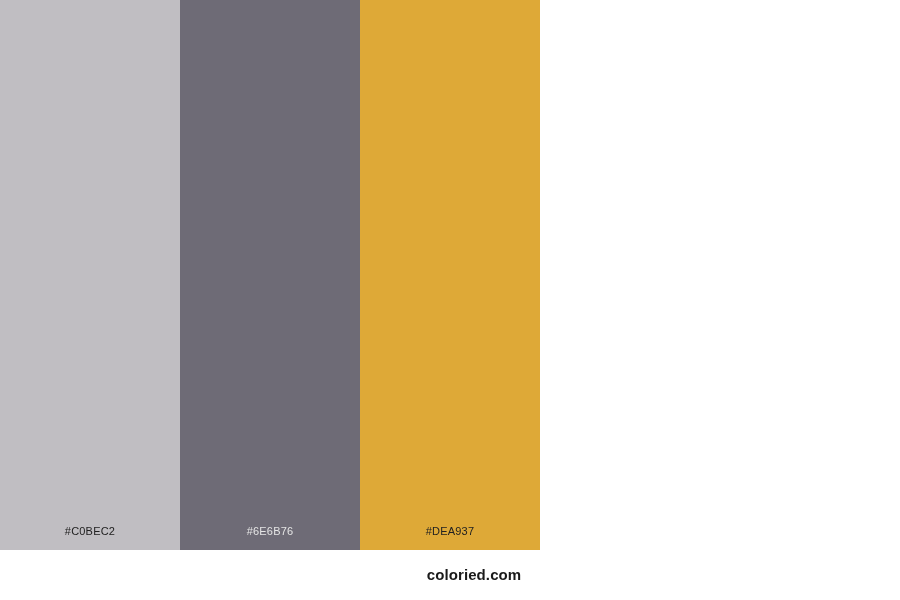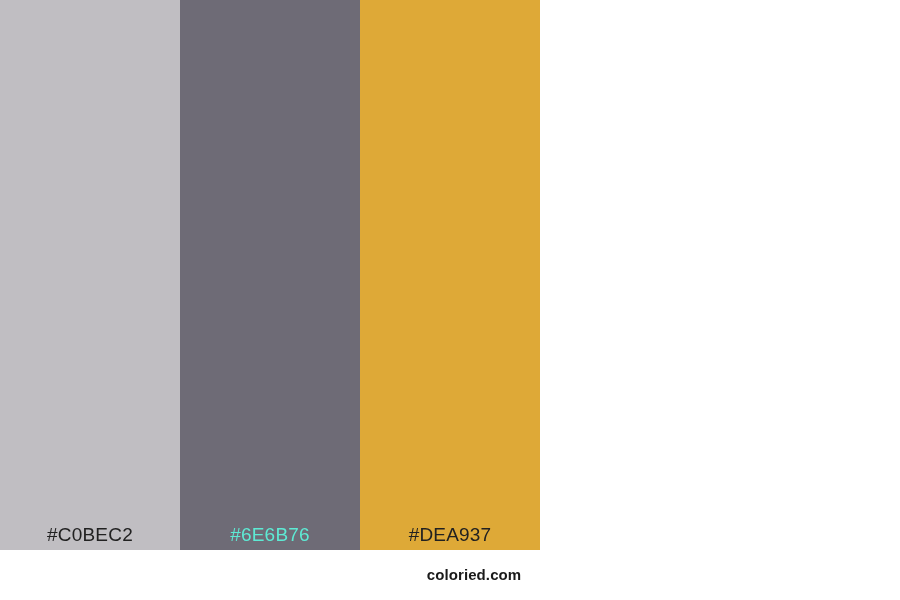--- a/index.html
+++ b/index.html
@@ -36,29 +36,29 @@
     flex: 0 0 180px;
     display: flex;
     align-items: flex-end;
     justify-content: center;
     box-sizing: border-box;
   }
   .swatch-label {
     display: block;
     width: 100%;
     text-align: center;
-    font-size: 19px;
+    font-size: 11px;
     line-height: 1;
     letter-spacing: 0.2px;
-    padding-bottom: 6px;
+    padding-bottom: 13px;
     font-family: "Liberation Sans", "DejaVu Sans", sans-serif;
     -webkit-font-smoothing: antialiased;
   }
   .label-dark  { color: #212121; }
-  .label-light { color: #5eead4; }
+  .label-light { color: #e5e5e5; }
 
   .footer {
     width: 900px;
     height: 50px;
     flex: 0 0 50px;
     background: #ffffff;
     display: flex;
     align-items: center;
     justify-content: center;
     padding-left: 24px;

